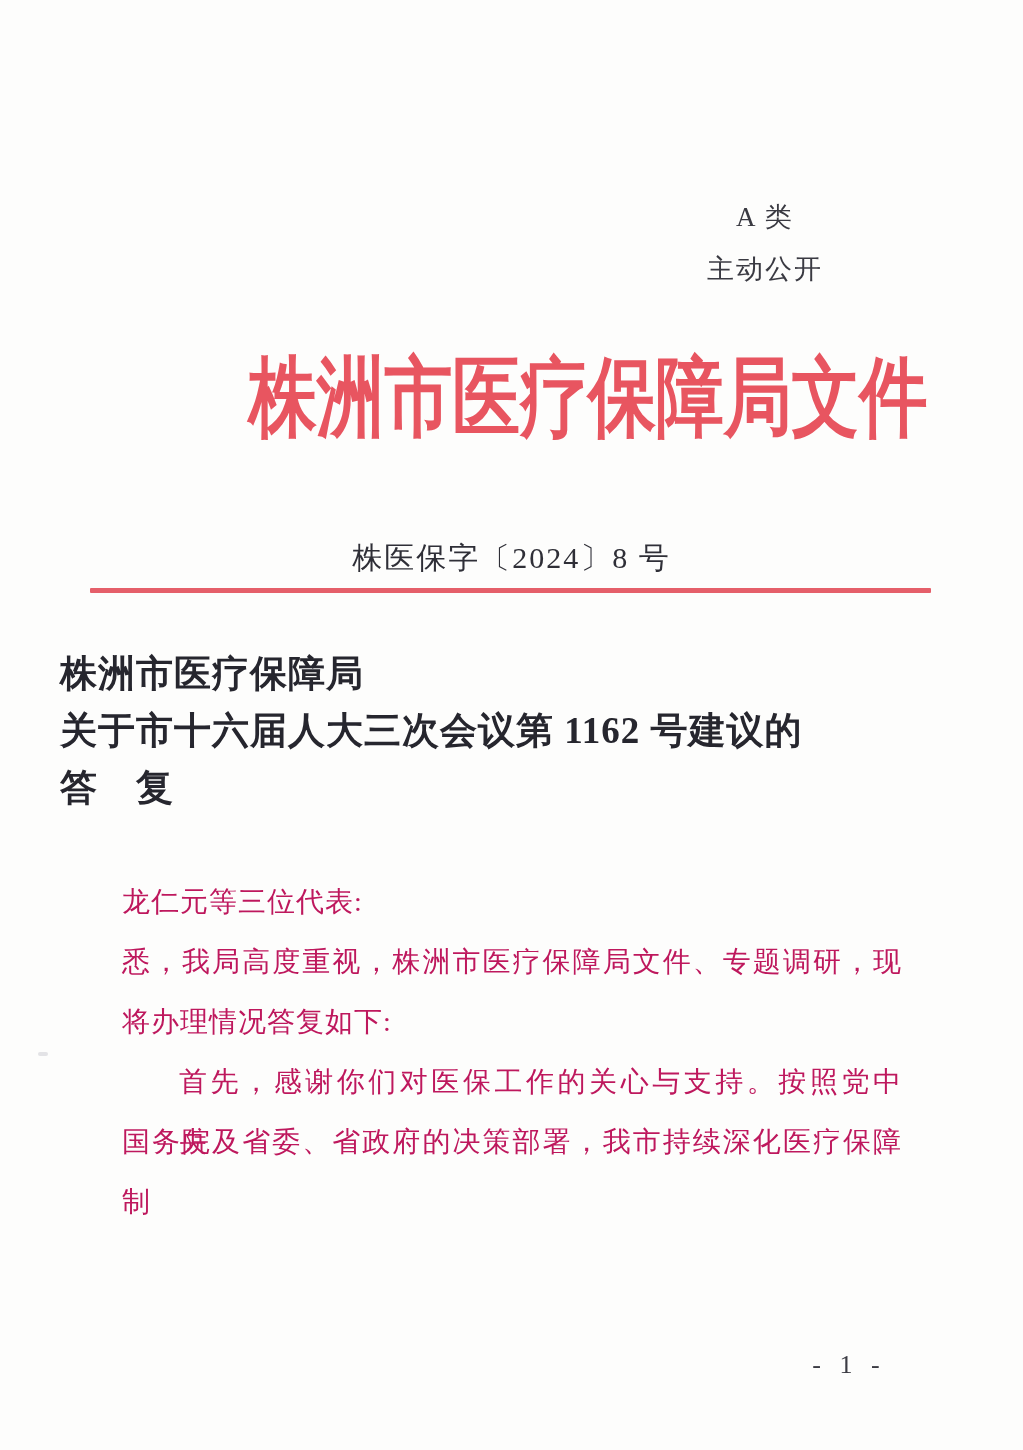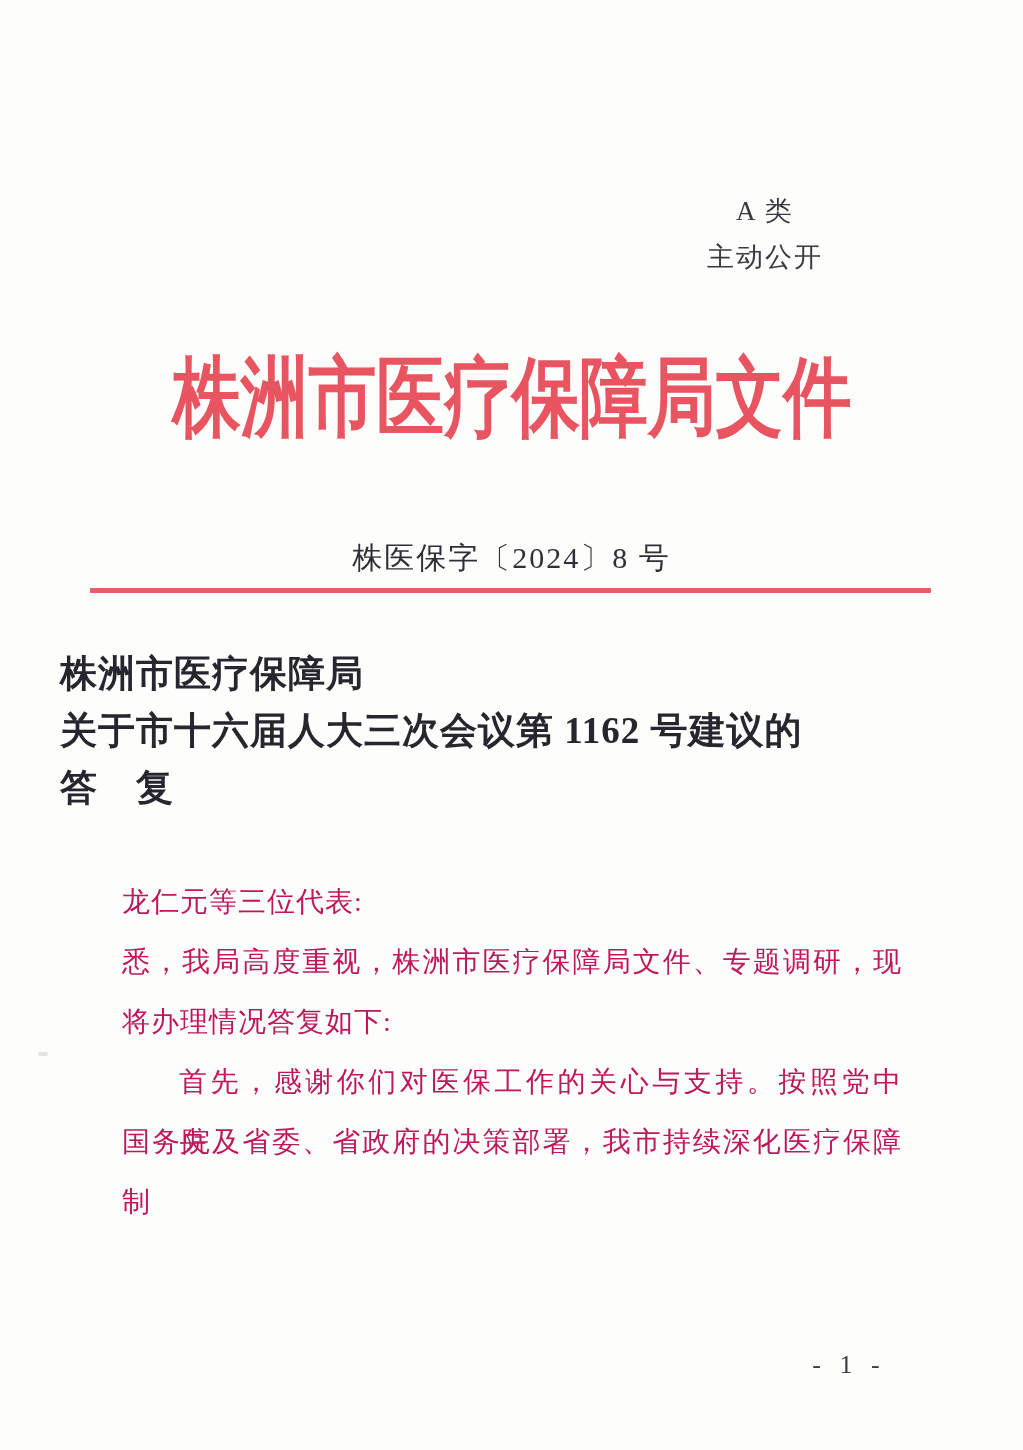--- a/index.html
+++ b/index.html
@@ -21,29 +21,30 @@
     width: 140px;
     text-align: center;
     font-size: 27px;
     color: #3a3a42;
   }
   .classification .mark-line {
     height: 46px;
     line-height: 46px;
     letter-spacing: 2px;
     white-space: nowrap;
+    margin-top: 6px;
   }
 
   
   .letterhead {
     position: absolute;
     top: 348px;
     left: 0;
     width: 100%;
-    text-align: center;
+    text-align: right;
   }
   .letterhead .letterhead-text {
     display: inline-block;
     font-size: 87px;
     font-weight: bold;
     line-height: 1.15;
     color: #e85560;
     white-space: nowrap;
     transform: scaleX(0.78);
     transform-origin: center center;

